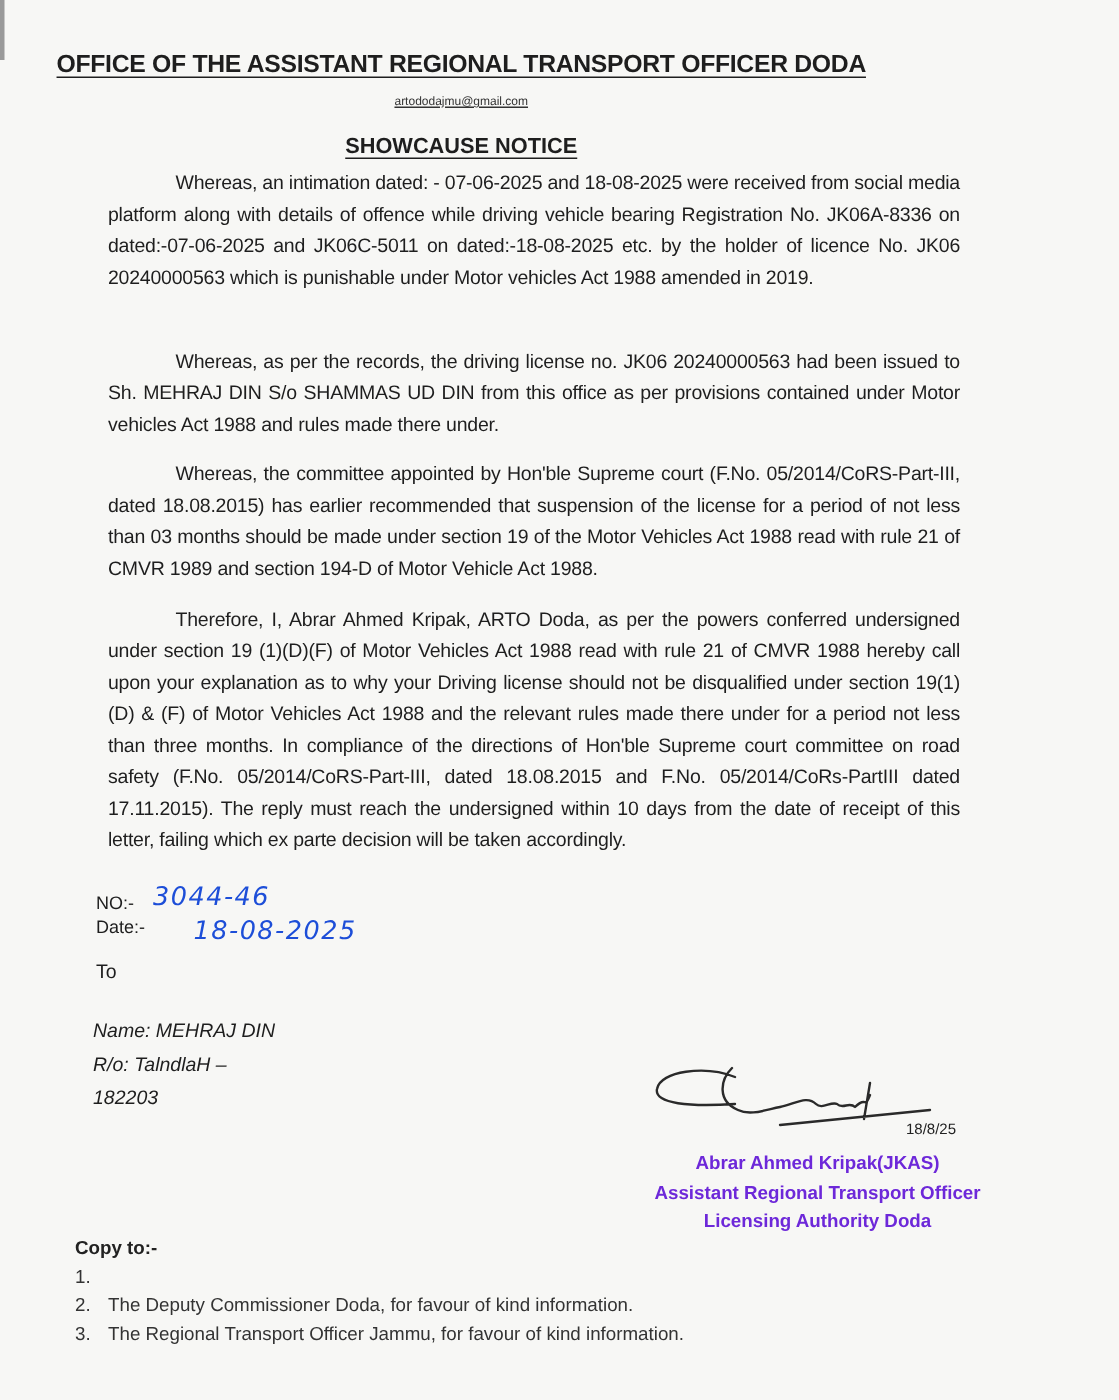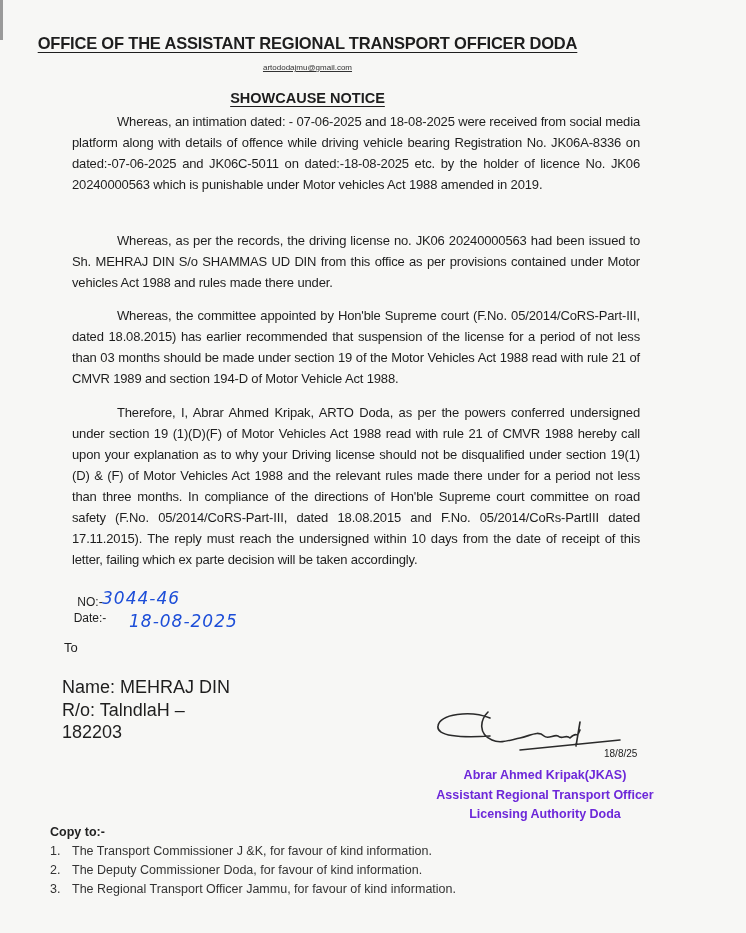--- a/index.html
+++ b/index.html
@@ -28,30 +28,30 @@
   .para {
     position: absolute; left: 72px; width: 568px;
     font-size: 13px; line-height: 21px; text-align: justify;
     text-indent: 45px; letter-spacing: -0.15px;
   }
   .p1 { top: 111px; }
   .p2 { top: 230px; }
   .p3 { top: 305px; }
   .p4 { top: 402px; }
   .ref { position: absolute; left: 64px; top: 594px; font-size: 12px; line-height: 16px; }
-  .ref .row { display: flex; align-items: baseline; text-align: center; }
+  .ref .row { display: flex; align-items: baseline; }
   .ref .lbl { width: 52px; }
   .hand {
     font-family: "DejaVu Sans", sans-serif; font-style: italic;
     font-size: 17px; color: #1d4ed8; letter-spacing: 1px;
   }
   .hand.no { position: absolute; left: 102px; top: 588px; }
   .hand.date { position: absolute; left: 129px; top: 611px; }
   .to { position: absolute; left: 64px; top: 640px; font-size: 13px; }
-  .addr { position: absolute; left: 62px; top: 676px; font-size: 18px; line-height: 22.5px; }
+  .addr { position: absolute; left: 62px; top: 676px; font-size: 13px; line-height: 22.5px; font-style: italic; }
   .signature { position: absolute; left: 430px; top: 700px; width: 230px; height: 60px; }
   .sigdate { position: absolute; left: 604px; top: 748px; font-size: 10px; color: #222; }
   .signer {
     position: absolute; left: 410px; width: 270px; top: 766px; text-align: center;
     font-weight: bold; font-size: 12.5px; line-height: 19.5px; color: #6d28d9;
   }
   .copy { position: absolute; left: 50px; top: 823px; font-size: 12.5px; line-height: 19px; color: #333; }
   .copy .head { font-weight: bold; color: #222; }
   .copy .item { display: flex; }
   .copy .num { width: 22px; }
@@ -97,21 +97,20 @@
   <div class="signer">
     <div>Abrar Ahmed Kripak(JKAS)</div>
     <div>Assistant Regional Transport Officer</div>
     <div>Licensing Authority Doda</div>
   </div>
 
   <div class="copy">
     <div class="head">Copy to:-</div>
     <div class="item">
       <span class="num">1.</span>
-      <span>The Transport Commissioner J &amp;K, for favour of kind information.</span>
     </div>
     <div class="item">
       <span class="num">2.</span>
       <span>The Deputy Commissioner Doda, for favour of kind information.</span>
     </div>
     <div class="item">
       <span class="num">3.</span>
       <span>The Regional Transport Officer Jammu, for favour of kind information.</span>
     </div>
   </div>

